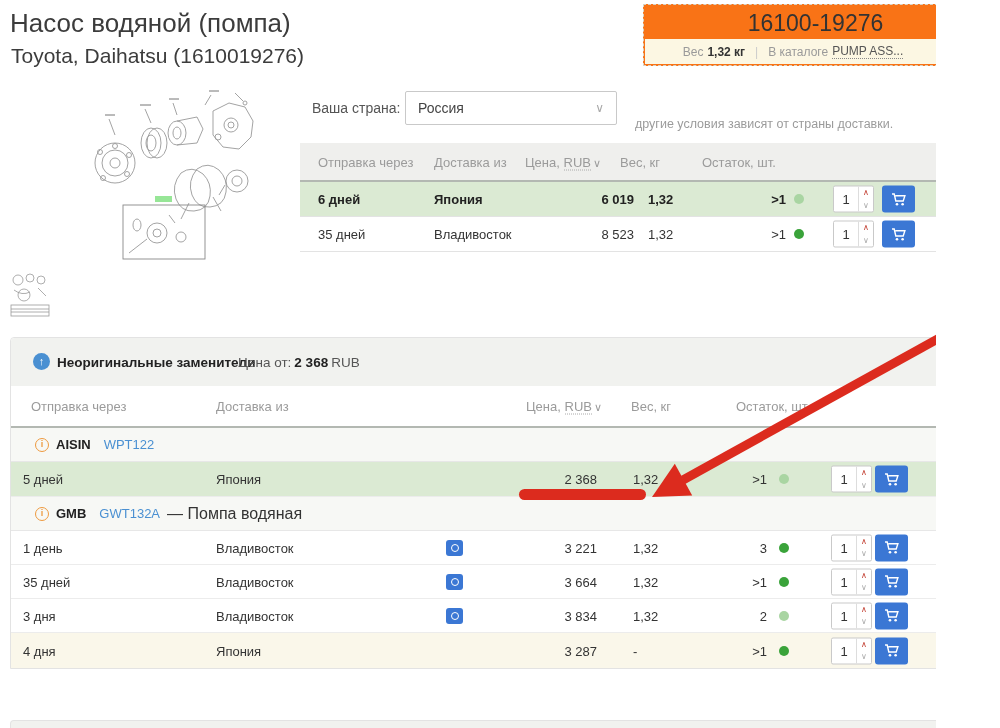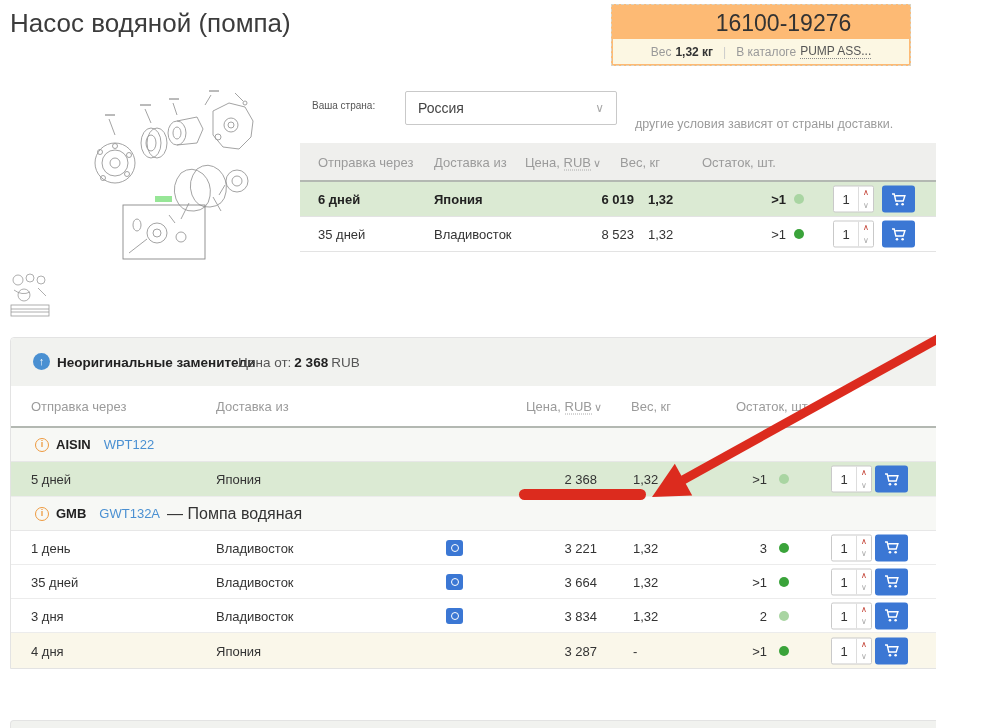--- a/index.html
+++ b/index.html
@@ -3,35 +3,35 @@
 <meta charset="utf-8">
 <style>
   * { box-sizing: border-box; margin: 0; padding: 0; }
   body { background:#fff; font-family:"Liberation Sans", sans-serif; }
   #screen { position:relative; width:936px; height:728px; overflow:hidden; background:#fff; color:#333; }
 
   
   .page-title { position:absolute; left:10px; top:8px; font-size:26px; font-weight:400; color:#3c3c3c; }
   .page-subtitle { position:absolute; left:11px; top:44px; font-size:21px; font-weight:400; color:#3c3c3c; }
 
-  .part-box { position:absolute; left:611px; top:4px; width:300px; height:62px; border:1px dashed #d8d4c6; background:#fdba74;padding-left:45px; }
+  .part-box { position:absolute; left:643px; top:4px; width:300px; height:62px; border:1px dashed #d8d4c6; background:#f97316;padding-left:45px; }
   .part-number { display:block; text-align:center; font-size:23px; color:#333; padding-top:5px; }
   .part-strip { position:absolute; left:1px; right:1px; bottom:1px; height:25px; background:#fcf7e3;
                 display:flex; align-items:center; justify-content:center; font-size:12px; white-space:nowrap; }
   .part-strip .lbl { color:#9a9a9a; margin-right:4px; }
   .part-strip .val { color:#333; font-weight:bold; }
   .part-strip .sep { color:#ccc; margin:0 10px; }
   .catalog-link { color:#555; border-bottom:1px dotted #888; cursor:pointer; }
 
   
   .diagram { position:absolute; left:85px; top:85px; }
   .thumb { position:absolute; left:8px; top:268px; }
 
   
-  .country-label { position:absolute; left:312px; top:100px; font-size:10px; color:#555;text-align:center; }
+  .country-label { position:absolute; left:312px; top:100px; font-size:14px; color:#555;text-align:center; }
   .select { position:absolute; left:405px; top:91px; width:212px; height:34px; border:1px solid #c9c9c9; border-radius:2px;
             background:#fff; display:flex; align-items:center; padding:0 12px; cursor:pointer; }
   .select .sel-val { flex:1; font-size:14px; color:#444; }
   .select .chev { color:#a9a9a9; font-size:12px; }
   .country-note { position:absolute; left:635px; top:96px; font-size:12.5px; color:#9b9b9b; line-height:1.55; }
 
   
   .row { position:relative; }
   .ps { position:absolute; top:50%; transform:translateY(-50%); white-space:nowrap; font-size:13px; color:#333; }
   .hdr .ps { color:#9b9b9b; }
@@ -78,21 +78,21 @@
   .t2 .hdr { height:42px; background:#fff; border-bottom:2px solid #b3b8b2; }
   .t2 .row.data { height:34px; border-bottom:1px solid #ececec; background:#fff; }
   .t2 .row.data.tall { height:35px; }
   .t2 .group { height:34px; background:#f7f8f5; border-bottom:1px solid #e7e7e7; display:flex; align-items:center; padding-left:24px; }
   .t2 .row.cream { background:#faf7ea; border-bottom:none; }
   .info-ic { width:14px; height:14px; border:1.3px solid #ee9a3f; border-radius:50%; color:#ee9a3f; font-size:9px;
              font-weight:bold; text-align:center; line-height:11px; margin-right:7px; flex:none; }
   .brand { font-size:13px; font-weight:bold; color:#222; margin-right:13px; }
   .code-link { font-size:13px; color:#4a90d2; cursor:pointer; }
   .gdesc { font-size:16px; color:#333; margin-left:7px; }
-  .t2 .ship { left:20px; } .t2 .from { left:205px; } .t2 .cam { left:435px; }
+  .t2 .ship { left:12px; } .t2 .from { left:205px; } .t2 .cam { left:435px; }
   .t2 .price { right:390px; } .t2 .wt { left:622px; } .t2 .stock { right:220px; }
   .t2 .dot { left:768px; } .t2 .qty { left:820px; } .t2 .cart { left:864px; }
   .t2 .h-ship { left:20px; } .t2 .h-from { left:205px; } .t2 .h-price { left:515px; } .t2 .h-wt { left:620px; } .t2 .h-stock { left:725px; }
 
   
   .best-tag { position:absolute; height:20px; background:#46a546; color:#fff; font-size:11px; line-height:20px;
               padding:0 6px 0 5px; border-radius:2px; white-space:nowrap; z-index:5; }
   .best-tag::before { content:""; position:absolute; left:-5px; top:5px; border:5px solid transparent; border-right-color:#46a546; border-left:0; }
   .tag1 { left:951px; top:191px; } .tag2 { left:955px; top:471px; }
 
@@ -102,20 +102,21 @@
 
   
   .annotation { position:absolute; left:0; top:0; z-index:30; pointer-events:none; }
 </style>
 </head>
 <body>
 
 <div id="screen">
 
   <div class="page-title">Насос водяной (помпа)</div>
+  <div class="page-subtitle">Toyota, Daihatsu (1610019276)</div>
 
   <div class="part-box">
     <span class="part-number">16100-19276</span>
     <div class="part-strip">
       <span class="lbl">Вес</span>
       <span class="val">1,32 кг</span>
       <span class="sep">|</span>
       <span class="lbl">В каталоге</span>
       <span class="catalog-link">PUMP ASS...</span>
     </div>

